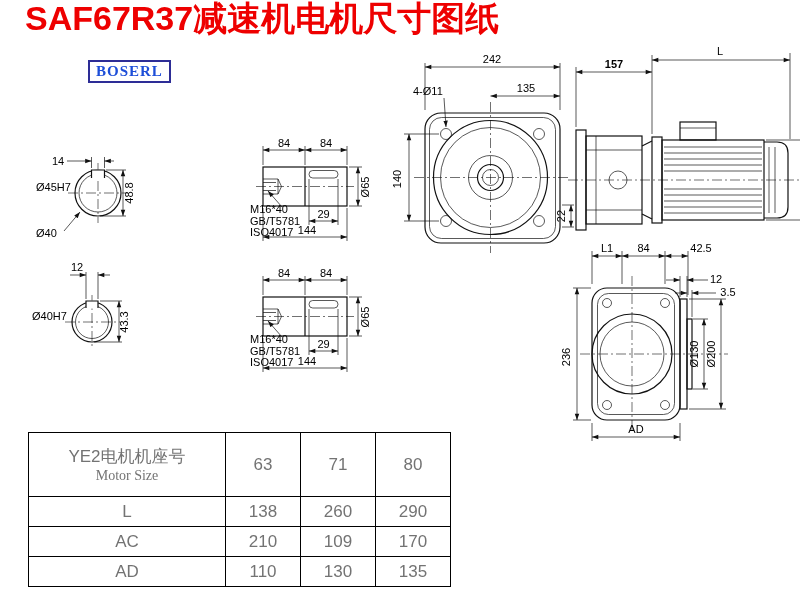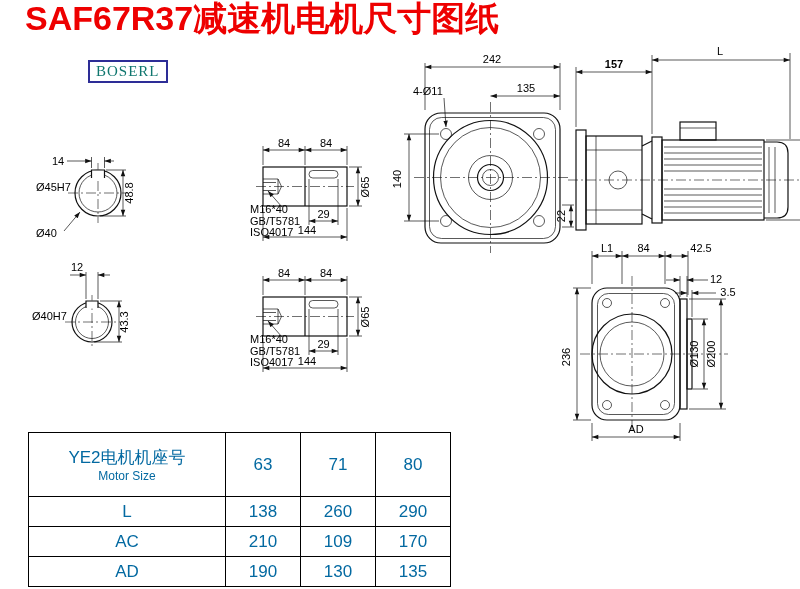--- a/index.html
+++ b/index.html
@@ -1,34 +1,34 @@
 <!DOCTYPE html>
 <html><head>
 <meta charset="utf-8">
 <style>
   * { margin:0; padding:0; box-sizing:border-box; }
   html,body { width:800px; height:589px; }
   body { background:#fff; font-family:"Liberation Sans", sans-serif; position:relative; overflow:hidden; }
   .page { position:absolute; inset:0; background:#ffffff;margin-left:20px; }
   .title { position:absolute; left:5px; top:-4px; font-size:34px; font-weight:bold; color:#ee0000; white-space:nowrap; }
-  .logo { position:absolute; left:68px; top:60px; border:2px solid #2d2d96; color:#0f766e;
-          font-family:"Liberation Serif", serif; font-size:15px; font-weight:normal;
+  .logo { position:absolute; left:68px; top:60px; border:2px solid #2d2d96; color:#1d4ed8;
+          font-family:"Liberation Serif", serif; font-size:15px; font-weight:bold;
           padding:1px 6px; letter-spacing:1px; background:#fff; }
   svg.drawing { position:absolute; left:0; top:0; }
   .ol { stroke:#111; stroke-width:1.2; fill:none; }
   .th { stroke:#111; stroke-width:0.7; fill:none; }
   .dim { stroke:#111; stroke-width:0.7; fill:none; }
   .cl { stroke:#111; stroke-width:0.6; fill:none; stroke-dasharray:10 3 2 3; }
   svg text { fill:#000; stroke:none; font-size:11px; font-family:"Liberation Sans", sans-serif; }
   table.size-table { position:absolute; left:8px; top:432px; border-collapse:collapse; table-layout:fixed; background:#fff; }
   .size-table td { border:1.5px solid #000; text-align:center; vertical-align:middle;
-                   font-size:17px; color:#0369a1; padding:4px; }
+                   font-size:17px; color:#737373; padding:4px; }
   tr.hdr { height:64px; }
   tr.datarow { height:30px; }
-  .en { font-family:Liberation Sans, sans-serif; font-size:12px; }
+  .en { font-family:Liberation Serif, serif; font-size:14px; }
   .cn { font-size:17px; }
 </style>
 </head>
 <body>
 
 <div class="page">
 
   <div class="title">SAF67R37减速机电机尺寸图纸</div>
   <div class="logo">BOSERL</div>
 
@@ -289,20 +289,20 @@
         <td>290</td>
       </tr>
       <tr class="datarow">
         <td>AC</td>
         <td>210</td>
         <td>109</td>
         <td>170</td>
       </tr>
       <tr class="datarow">
         <td>AD</td>
-        <td>190</td>
+        <td>110</td>
         <td>130</td>
         <td>135</td>
       </tr>
     </tbody>
   </table>
 
 </div>
 
 </body></html>

